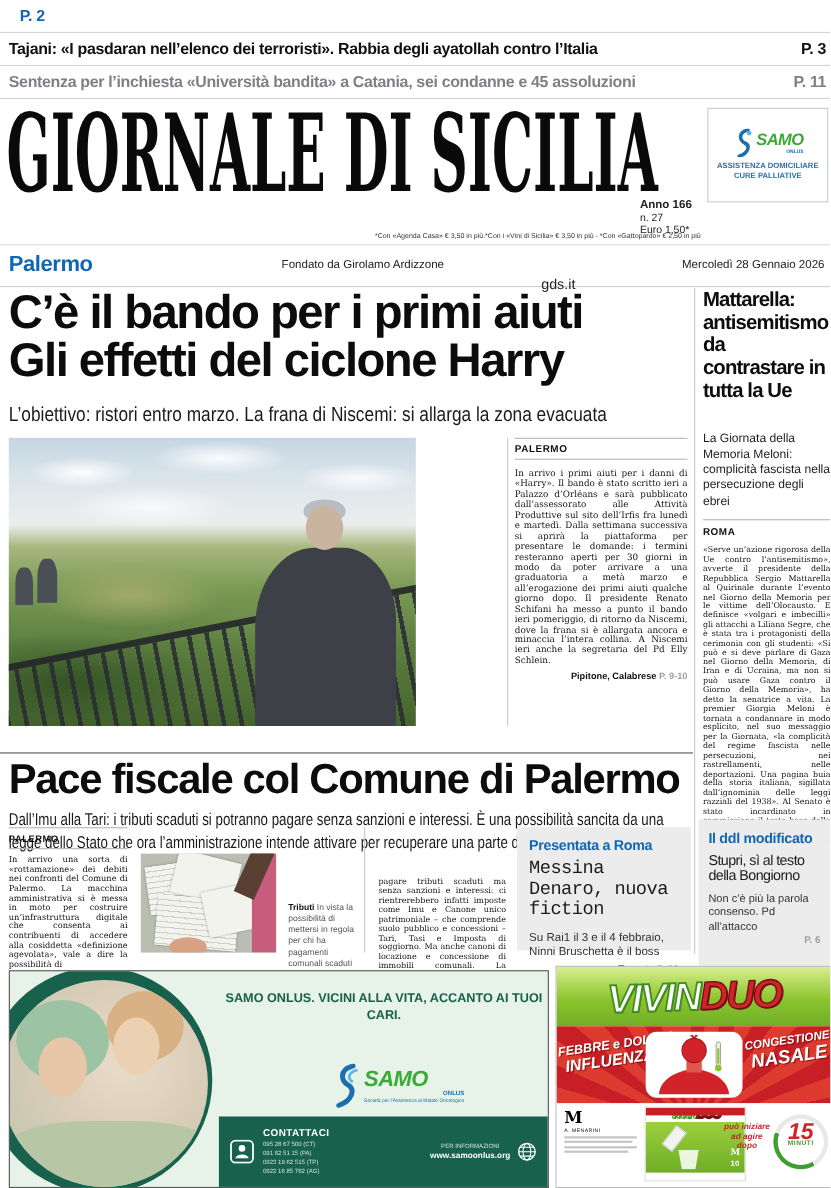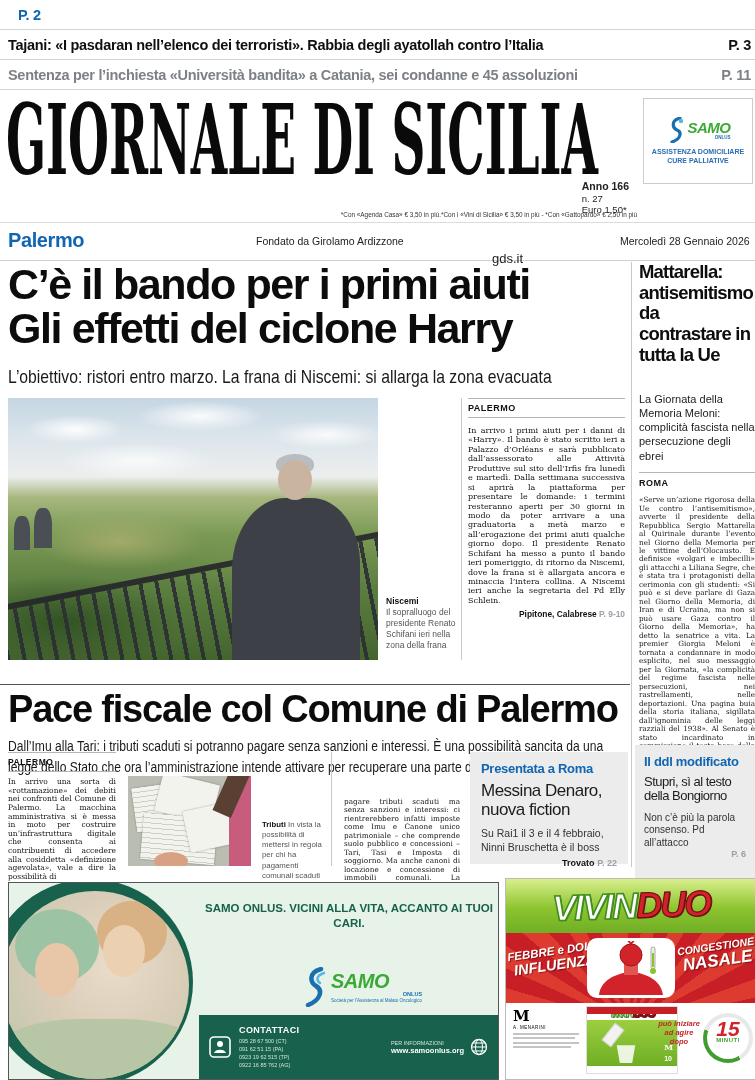--- a/index.html
+++ b/index.html
@@ -92,21 +92,21 @@
   .bill{position:absolute;background:#f3f3ee;box-shadow:0 0 2px rgba(0,0,0,.35);}
   .bill-lines{background:repeating-linear-gradient(180deg,#f3f3ee 0 4px,#cfcfc6 4px 5px);}
   .ph2-shirt{position:absolute;right:-6px;top:0;width:28px;height:90px;background:#c85c7c;}
   .ph2-arm{position:absolute;right:10px;top:-6px;width:20px;height:46px;background:#5a4033;transform:rotate(24deg);}
   .ph2-hand{position:absolute;left:26px;bottom:-4px;width:34px;height:18px;background:#d8a183;border-radius:50%;}
   .caption2{position:absolute;left:262px;top:820px;width:60px;font-size:7.8px;line-height:1.3;color:#555;}
   .col-mid{position:absolute;left:344px;top:796px;width:116px;}
   .col-mid .col-body{margin-top:2px;font-size:7.3px;line-height:1.16;}
   .box2{position:absolute;left:470px;top:752px;width:158px;height:112px;background:#ececec;
         padding:9px 11px;box-sizing:border-box;}
-  .box2 .box-headline{font-size:17px;}
+  .box2 .box-headline{font-size:17px;font-family:Liberation Mono, monospace;}
   .box2 .box-deck{font-size:10.5px;}
   .box2 .byline{font-size:9px;}
   
   .ad-samo{position:absolute;left:8px;top:882px;width:489px;height:196px;border:1px solid #555;
            background:#e7f2e8;overflow:hidden;}
   .samo-circle-bg{position:absolute;left:-22px;top:-4px;width:206px;height:206px;border-radius:50%;background:#17614d;}
   .samo-photo{position:absolute;left:-8px;top:8px;width:188px;height:188px;border-radius:50%;overflow:hidden;
               background:radial-gradient(circle at 60% 40%,#e9dcc9 0%,#d9cdb8 45%,#b9c4a9 100%);}
   .sp-scarf{position:absolute;left:14px;top:18px;width:84px;height:74px;background:#9cc4a4;border-radius:50%;}
   .sp-face1{position:absolute;left:34px;top:52px;width:44px;height:54px;background:#e8c7a8;border-radius:50%;}
@@ -120,21 +120,21 @@
   .samo-logo{position:absolute;left:292px;top:84px;display:flex;align-items:center;}
   .samo-logo .txt{margin-left:2px;}
   .samo-logo .brand{color:#3aaa35;font-weight:bold;font-style:italic;font-size:20px;line-height:1;letter-spacing:-0.5px;}
   .samo-logo .sub{color:#1a6fae;font-weight:bold;font-size:5.5px;text-align:right;}
   .samo-logo .capt{color:#1a6fae;font-size:4.5px;line-height:1.2;margin-top:1px;}
   .samo-bar{position:absolute;left:190px;top:132px;width:299px;height:64px;background:#17614d;color:#fff;
             display:flex;align-items:center;padding:0 10px;box-sizing:border-box;}
   .samo-contact{margin-left:8px;}
   .samo-contact .t{font-weight:bold;font-size:9px;letter-spacing:.4px;}
   .samo-phones{font-size:5.5px;line-height:1.5;color:#cfe3da;margin-top:2px;}
-  .samo-info{margin-left:auto;text-align:left;margin-right:6px;}
+  .samo-info{margin-left:auto;text-align:center;margin-right:6px;}
   .samo-info .l{font-size:5.5px;color:#cfe3da;}
   .samo-info .w{font-size:7.5px;font-weight:bold;}
   
   .ad-vivin{position:absolute;left:505px;top:878px;width:250px;height:200px;border:1px solid #bbb;
             background:#fff;overflow:hidden;}
   .vv-green{position:relative;height:54px;background:linear-gradient(180deg,#d8ef8d 0%,#8cc42e 55%,#6fae25 100%);
             display:flex;align-items:center;justify-content:center;}
   .vv-logo{font-style:italic;font-weight:bold;font-size:36px;letter-spacing:-2px;transform:rotate(-2deg);line-height:1;}
   .vv-a{color:#fff;-webkit-text-stroke:1.6px #3f8f1e;text-shadow:1px 1px 0 #3f8f1e;}
   .vv-b{color:#d2232a;-webkit-text-stroke:1.2px #6e1014;text-shadow:1px 1px 0 #6e1014;}
@@ -238,24 +238,20 @@
   <div class="photo1">
     <div class="ph1-clouds"></div>
     <div class="ph1-fields"></div>
     <div class="ph1-fig" style="left:6px;top:118px;width:16px;height:34px;"></div>
     <div class="ph1-fig" style="left:26px;top:110px;width:18px;height:40px;"></div>
     <div class="ph1-rail"></div>
     <div class="ph1-man-body"></div>
     <div class="ph1-man-hair"></div>
     <div class="ph1-man-head"></div>
   </div>
-  <div class="lead-caption">
-    <div class="cap-title">Niscemi</div>
-    <div>Il sopralluogo del presidente Renato Schifani ieri nella zona della frana</div>
-  </div>
 
   <div class="vr" style="left:461px;top:398px;height:262px;"></div>
 
   <div class="lead-col">
     <div class="kicker">PALERMO</div>
     <div class="lead-body serif-body">In arrivo i primi aiuti per i danni di «Harry». Il bando è stato scritto ieri a Palazzo d’Orléans e sarà pubblicato dall’assessorato alle Attività Produttive sul sito dell’Irfis fra lunedì e martedì. Dalla settimana successiva si aprirà la piattaforma per presentare le domande: i termini resteranno aperti per 30 giorni in modo da poter arrivare a una graduatoria a metà marzo e all’erogazione dei primi aiuti qualche giorno dopo. Il presidente Renato Schifani ha messo a punto il bando ieri pomeriggio, di ritorno da Niscemi, dove la frana si è allargata ancora e minaccia l’intera collina. A Niscemi ieri anche la segretaria del Pd Elly Schlein.</div>
     <div class="byline">
       <span>Pipitone, Calabrese</span>
       <span class="by-page">P. 9-10</span>
     </div>

